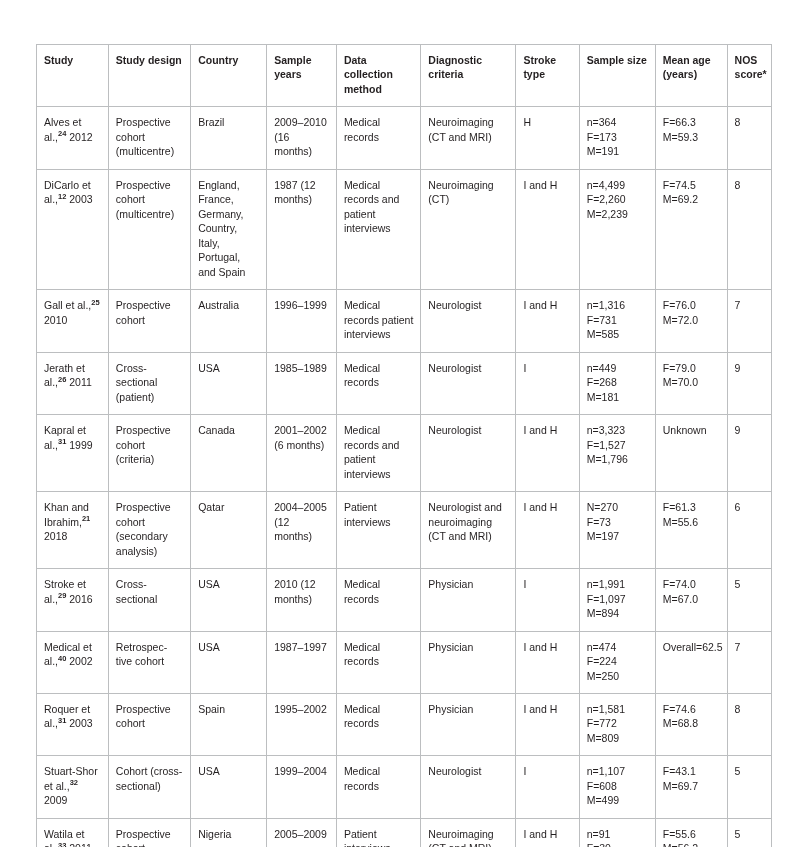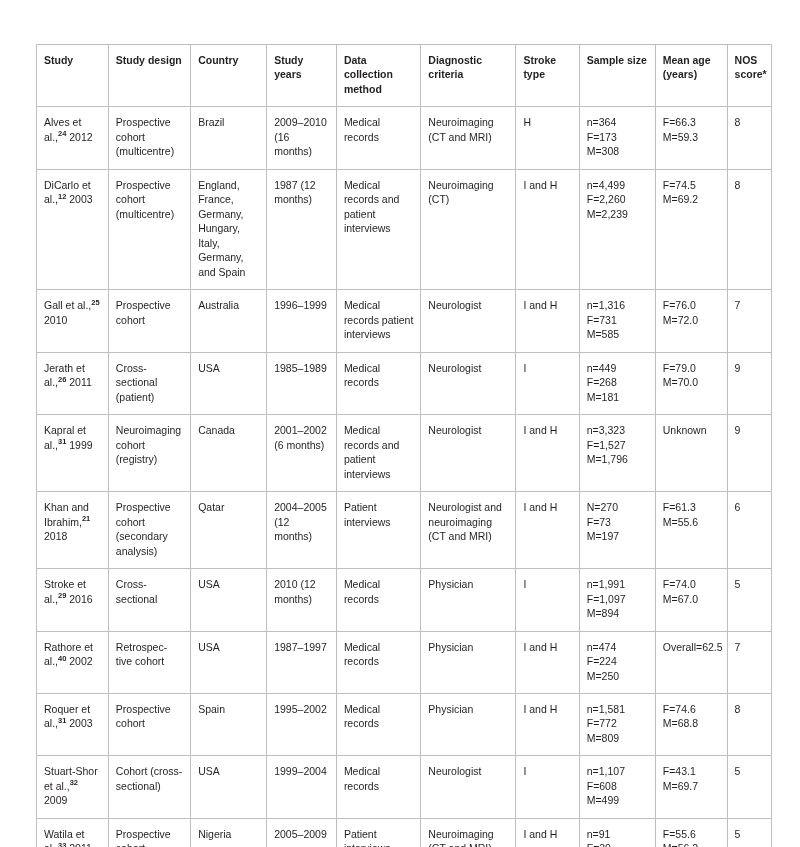--- a/index.html
+++ b/index.html
@@ -88,21 +88,21 @@
           <col class="c6">
           <col class="c7">
           <col class="c8">
           <col class="c9">
       </colgroup>
       <thead>
         <tr>
           <th>Study</th>
           <th>Study design</th>
           <th>Country</th>
-          <th>Study years</th>
+          <th>Sample years</th>
           <th>Data collection method</th>
           <th>Diagnostic criteria</th>
           <th>Stroke type</th>
           <th>Sample size</th>
           <th>Mean age (years)</th>
           <th>NOS score*</th>
         </tr>
       </thead>
       <tbody>
 
@@ -122,37 +122,37 @@
             </td>
             <td>
               <span class="cellline">Neuroimaging (CT and MRI)</span>
             </td>
             <td>
               <span class="cellline">H</span>
             </td>
             <td>
               <span class="cellline">n=364
 F=173
-M=308</span>
+M=191</span>
             </td>
             <td>
               <span class="cellline">F=66.3
 M=59.3</span>
             </td>
             <td>
               <span class="cellline">8</span>
             </td>
           </tr>
           <tr>
             <td class="study-cell"><span>DiCarlo et al.,</span><sup class="ref">12</sup><span> 2003</span></td>
             <td>
               <span class="cellline">Prospective cohort (multicentre)</span>
             </td>
             <td>
-              <span class="cellline">England, France, Germany, Hungary, Italy, Germany, and Spain</span>
+              <span class="cellline">England, France, Germany, Country, Italy, Portugal, and Spain</span>
             </td>
             <td>
               <span class="cellline">1987 (12 months)</span>
             </td>
             <td>
               <span class="cellline">Medical records and patient interviews</span>
             </td>
             <td>
               <span class="cellline">Neuroimaging (CT)</span>
             </td>
@@ -234,21 +234,21 @@
               <span class="cellline">F=79.0
 M=70.0</span>
             </td>
             <td>
               <span class="cellline">9</span>
             </td>
           </tr>
           <tr>
             <td class="study-cell"><span>Kapral et al.,</span><sup class="ref">31</sup><span> 1999</span></td>
             <td>
-              <span class="cellline">Neuroimaging cohort (registry)</span>
+              <span class="cellline">Prospective cohort (criteria)</span>
             </td>
             <td>
               <span class="cellline">Canada</span>
             </td>
             <td>
               <span class="cellline">2001–2002 (6 months)</span>
             </td>
             <td>
               <span class="cellline">Medical records and patient interviews</span>
             </td>
@@ -330,21 +330,21 @@
             </td>
             <td>
               <span class="cellline">F=74.0
 M=67.0</span>
             </td>
             <td>
               <span class="cellline">5</span>
             </td>
           </tr>
           <tr>
-            <td class="study-cell"><span>Rathore et al.,</span><sup class="ref">40</sup><span> 2002</span></td>
+            <td class="study-cell"><span>Medical et al.,</span><sup class="ref">40</sup><span> 2002</span></td>
             <td>
               <span class="cellline">Retrospec-tive cohort</span>
             </td>
             <td>
               <span class="cellline">USA</span>
             </td>
             <td>
               <span class="cellline">1987–1997</span>
             </td>
             <td>

